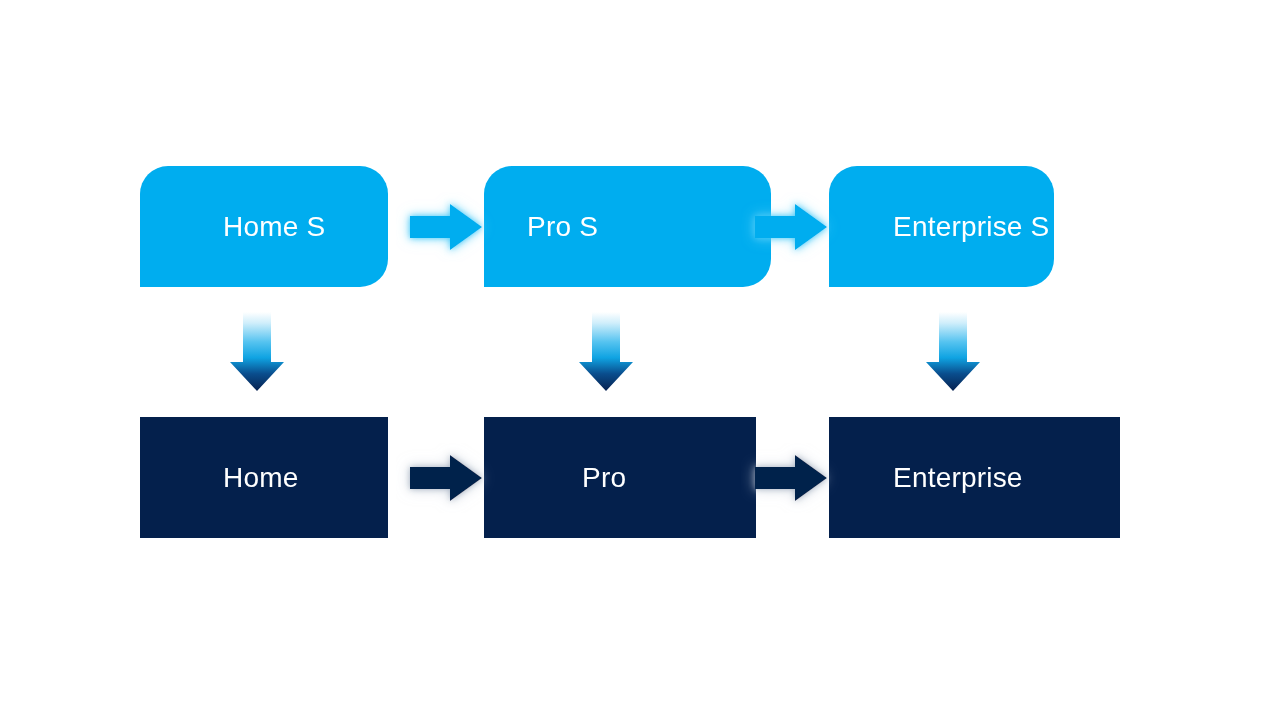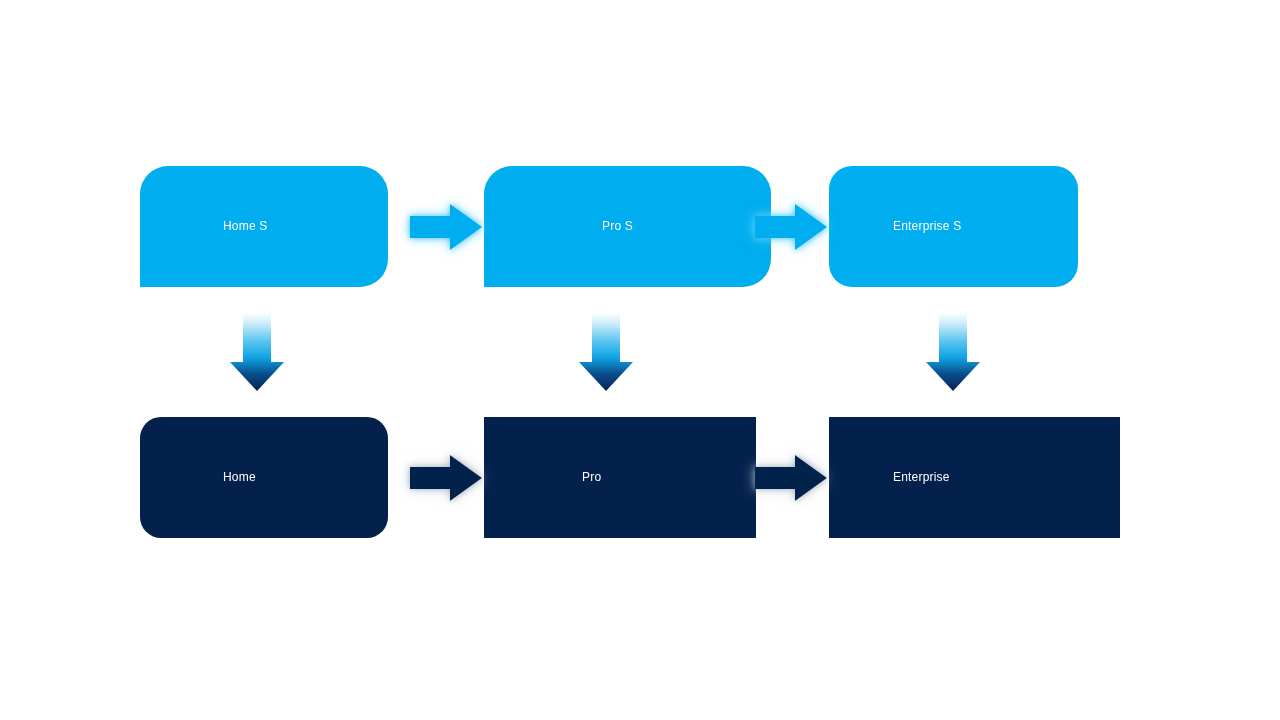--- a/index.html
+++ b/index.html
@@ -23,21 +23,21 @@
 
   
   .node {
     position: absolute;
     display: flex;
     align-items: center;
     box-sizing: border-box;
   }
   .node .node-label {
     color: #ffffff;
-    font-size: 12px;
+    font-size: 28px;
     font-weight: 400;
     letter-spacing: 0.2px;
     line-height: 1.2;
     white-space: nowrap;
   }
   .node-top {
     background: #00ADEF;
     border-radius: 28px 28px 28px 0;
   }
   .node-bottom {
@@ -80,29 +80,29 @@
         <stop offset="78%" stop-color="#0A4E8E"></stop>
         <stop offset="100%" stop-color="#07214F"></stop>
       </linearGradient>
     </defs>
   </svg>
 
   <div class="node node-top" style="left:140px; top:166px; width:248px; height:121px; padding-left:83px;">
     <span class="node-label">Home S</span>
   </div>
 
-  <div class="node node-top" style="left:484px; top:166px; width:287px; height:121px; padding-left:118px;">
+  <div class="node node-top" style="left:484px; top:166px; width:287px; height:121px; padding-left:43px;">
     <span class="node-label">Pro S</span>
   </div>
 
-  <div class="node node-top" style="left:829px; top:166px; width:249px; height:121px; padding-left:64px;border-radius:23px;">
+  <div class="node node-top" style="left:829px; top:166px; width:225px; height:121px; padding-left:64px;">
     <span class="node-label">Enterprise S</span>
   </div>
 
-  <div class="node node-bottom" style="left:140px; top:417px; width:248px; height:121px; padding-left:83px;border-radius:21px;">
+  <div class="node node-bottom" style="left:140px; top:417px; width:248px; height:121px; padding-left:83px;">
     <span class="node-label">Home</span>
   </div>
 
   <div class="node node-bottom" style="left:484px; top:417px; width:272px; height:121px; padding-left:98px;">
     <span class="node-label">Pro</span>
   </div>
 
   <div class="node node-bottom" style="left:829px; top:417px; width:291px; height:121px; padding-left:64px;">
     <span class="node-label">Enterprise</span>
   </div>

